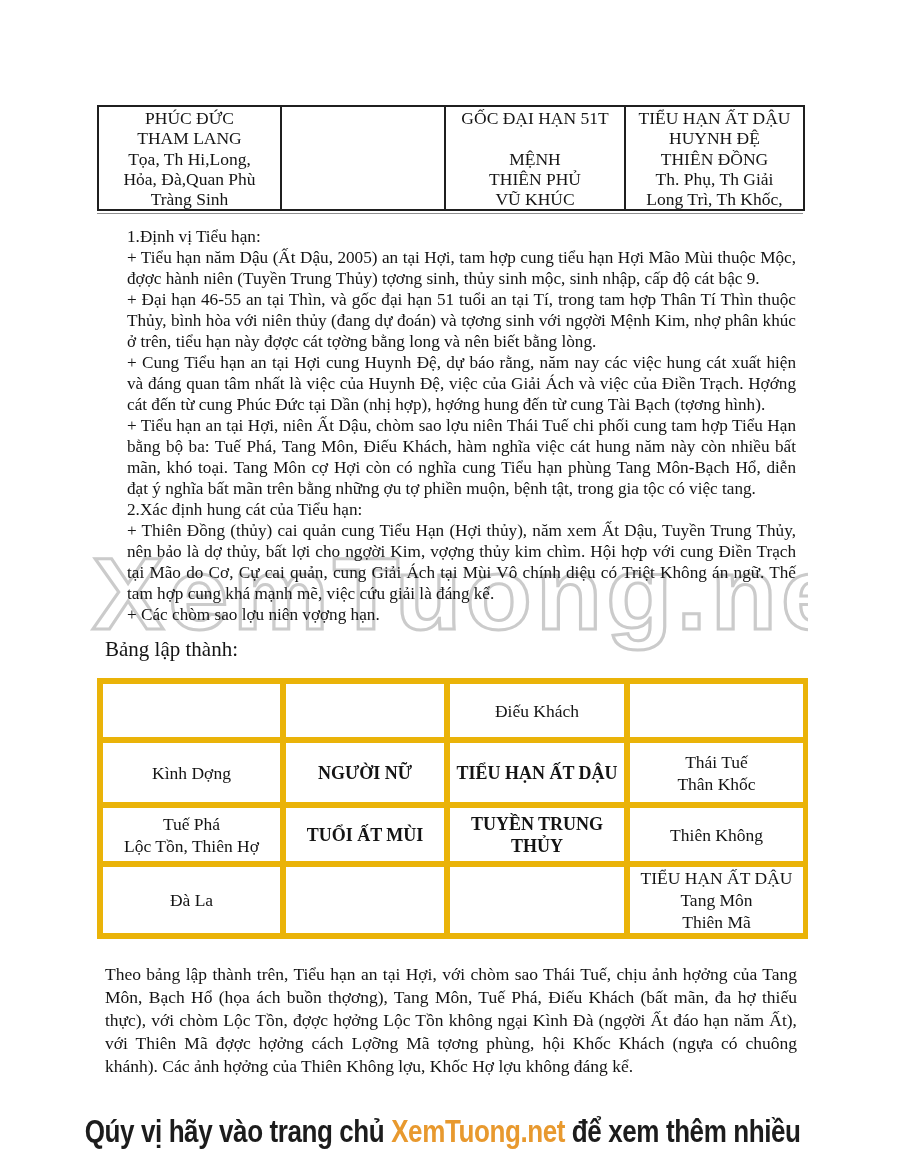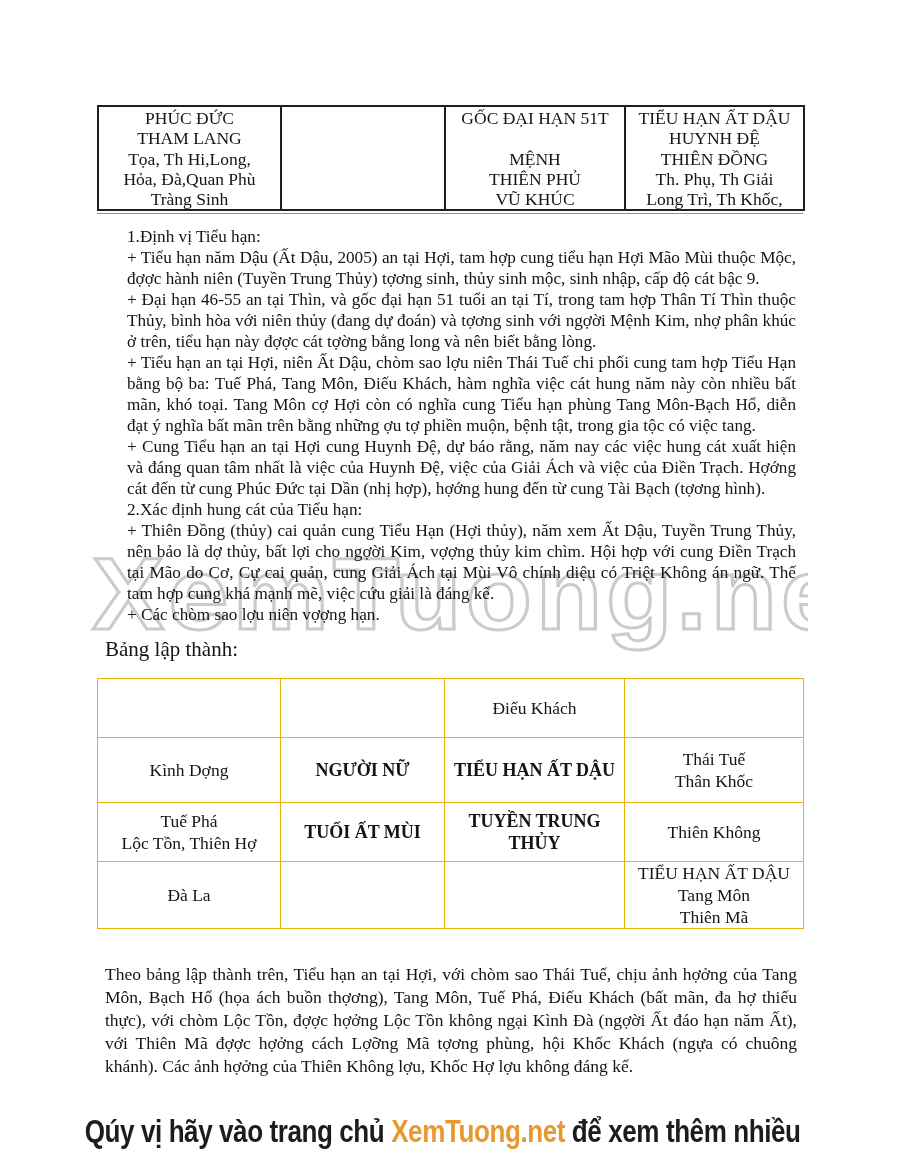--- a/index.html
+++ b/index.html
@@ -78,21 +78,21 @@
   .grid-table {
     position: absolute;
     left: 97px; top: 678px;
     width: 706px; height: 244px;
     border-collapse: collapse;
     table-layout: fixed;
     z-index: 2;
     background: #ffffff;
   }
   .grid-table td {
-    border: 1px solid #eab308;
+    border: 6px solid #eab308;
     vertical-align: middle;
     text-align: center;
     font-size: 17.5px;
     line-height: 22px;
     white-space: pre-line;
     overflow: hidden;
   }
   .grid-table td.b { font-weight: bold; font-size: 18px; }
 
   
@@ -161,22 +161,22 @@
   </tbody>
     </table>
   <div class="chart-underline"></div>
 
   <div class="watermark" style="-webkit-text-stroke: 3px rgb(203, 203, 203);">XemTuong.net</div>
 
   <div class="body-text">
     <p>1.Định vị Tiểu hạn:</p>
     <p>+ Tiểu hạn năm Dậu (Ất Dậu, 2005) an tại Hợi, tam hợp cung tiểu hạn Hợi Mão Mùi thuộc Mộc, đợợc hành niên (Tuyền Trung Thủy) tợơng sinh, thủy sinh mộc, sinh nhập, cấp độ cát bậc 9.</p>
     <p>+ Đại hạn 46-55 an tại Thìn, và gốc đại hạn 51 tuổi an tại Tí, trong tam hợp Thân Tí Thìn thuộc Thủy, bình hòa với niên thủy (đang dự đoán) và tợơng sinh với ngợời Mệnh Kim, nhợ phân khúc ở trên, tiểu hạn này đợợc cát tợờng bằng long và nên biết bằng lòng.</p>
+    <p>+ Cung Tiểu hạn an tại Hợi cung Huynh Đệ, dự báo rằng, năm nay các việc hung cát xuất hiện và đáng quan tâm nhất là việc của Huynh Đệ, việc của Giải Ách và việc của Điền Trạch. Hợớng cát đến từ cung Phúc Đức tại Dần (nhị hợp), hợớng hung đến từ cung Tài Bạch (tợơng hình).</p>
     <p>+ Tiểu hạn an tại Hợi, niên Ất Dậu, chòm sao lợu niên Thái Tuế chi phối cung tam hợp Tiểu Hạn bằng bộ ba: Tuế Phá, Tang Môn, Điếu Khách, hàm nghĩa việc cát hung năm này còn nhiều bất mãn, khó toại. Tang Môn cợ Hợi còn có nghĩa cung Tiểu hạn phùng Tang Môn-Bạch Hổ, diễn đạt ý nghĩa bất mãn trên bằng những ợu tợ phiền muộn, bệnh tật, trong gia tộc có việc tang.</p>
-    <p>+ Cung Tiểu hạn an tại Hợi cung Huynh Đệ, dự báo rằng, năm nay các việc hung cát xuất hiện và đáng quan tâm nhất là việc của Huynh Đệ, việc của Giải Ách và việc của Điền Trạch. Hợớng cát đến từ cung Phúc Đức tại Dần (nhị hợp), hợớng hung đến từ cung Tài Bạch (tợơng hình).</p>
     <p>2.Xác định hung cát của Tiểu hạn:</p>
     <p>+ Thiên Đồng (thủy) cai quản cung Tiểu Hạn (Hợi thủy), năm xem Ất Dậu, Tuyền Trung Thủy, nên bảo là dợ thủy, bất lợi cho ngợời Kim, vợợng thủy kim chìm. Hội hợp với cung Điền Trạch tại Mão do Cơ, Cự cai quản, cung Giải Ách tại Mùi Vô chính diệu có Triệt Không án ngữ. Thế tam hợp cung khá mạnh mẽ, việc cứu giải là đáng kể.</p>
     <p>+ Các chòm sao lợu niên vợợng hạn.</p>
   </div>
 
   <div class="table-caption">Bảng lập thành:</div>
 
   <table class="grid-table">
     <colgroup>
       <col style="width:183px">

